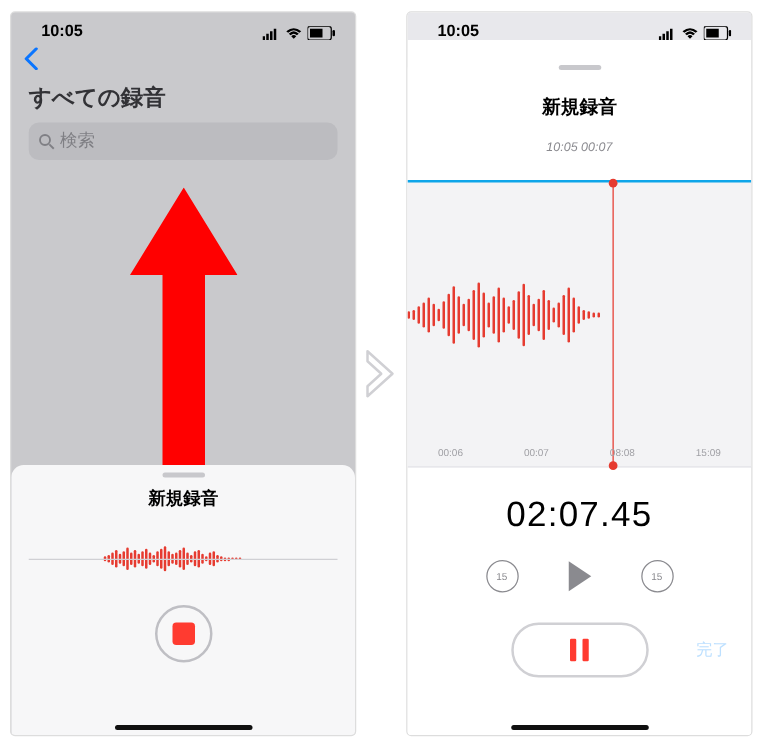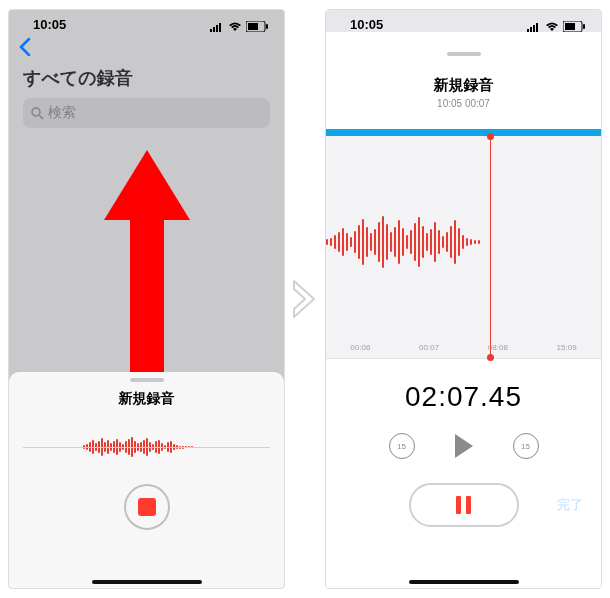--- a/index.html
+++ b/index.html
@@ -24,22 +24,22 @@
   .stop-btn { width:46px; height:46px; border:2px solid #bfbfc4; border-radius:50%; display:flex; align-items:center; justify-content:center; margin:18px auto 0; }
   .stop-inner { width:18px; height:18px; background:#ff3b30; border-radius:3px; }
   .home-ind { position:absolute; bottom:4px; left:50%; transform:translateX(-50%); width:110px; height:4px; background:#101010; border-radius:2px; }
   
   .arrow-up { position:absolute; left:50%; top:140px; transform:translateX(-50%); }
   
   .transition { width:30px; height:44px; display:flex; align-items:center; justify-content:center; }
   
   .sheet-full { position:absolute; top:36px; left:0; right:0; bottom:0; background:#fff; border-top-left-radius:10px; border-top-right-radius:10px; text-align:center; }
   .rec-title2 { font-size:15px; font-weight:700; margin-top:20px; }
-  .rec-sub { font-size:10px; color:#8a8a8f; margin-top:3px; }
-  .wave-area { margin-top:20px; height:230px; background:#f3f3f5; border-top:7px solid #0ea5e9; border-bottom:1px solid #e3e3e7; position:relative; }
+  .rec-sub { font-size:10px; color:#8a8a8f; margin-top:18px;font-style:italic; }
+  .wave-area { margin-top:20px; height:230px; background:#f3f3f5; border-top:2px solid #0ea5e9; border-bottom:1px solid #e3e3e7; position:relative; }
   .wave-big { position:absolute; left:0; top:80px; display:flex; align-items:center; gap:2px; }
   .wave-big span { display:inline-block; width:2px; background:#e63b30; border-radius:1px; }
   .playhead { position:absolute; left:164px; top:0; bottom:0; width:1px; background:#e63b30; }
   .playhead::before,.playhead::after { content:""; position:absolute; left:-3px; width:7px; height:7px; background:#e63b30; border-radius:50%; }
   .playhead::before{ top:-3px; } .playhead::after{ bottom:-3px; }
   .timemarks { position:absolute; bottom:6px; left:0; right:0; display:flex; font-size:8px; color:#a0a0a5; justify-content:space-around; }
   .big-time { font-size:28px; font-weight:400; margin-top:22px; letter-spacing:1px; }
   .controls { display:flex; align-items:center; justify-content:center; gap:40px; margin-top:20px; color:#8a8a8f; }
   .skip { width:26px; height:26px; border:1.5px solid #8a8a8f; border-radius:50%; font-size:8px; display:flex; align-items:center; justify-content:center; position:relative; }
   .play-tri { width:0; height:0; border-left:18px solid #8a8a8f; border-top:12px solid transparent; border-bottom:12px solid transparent; }

